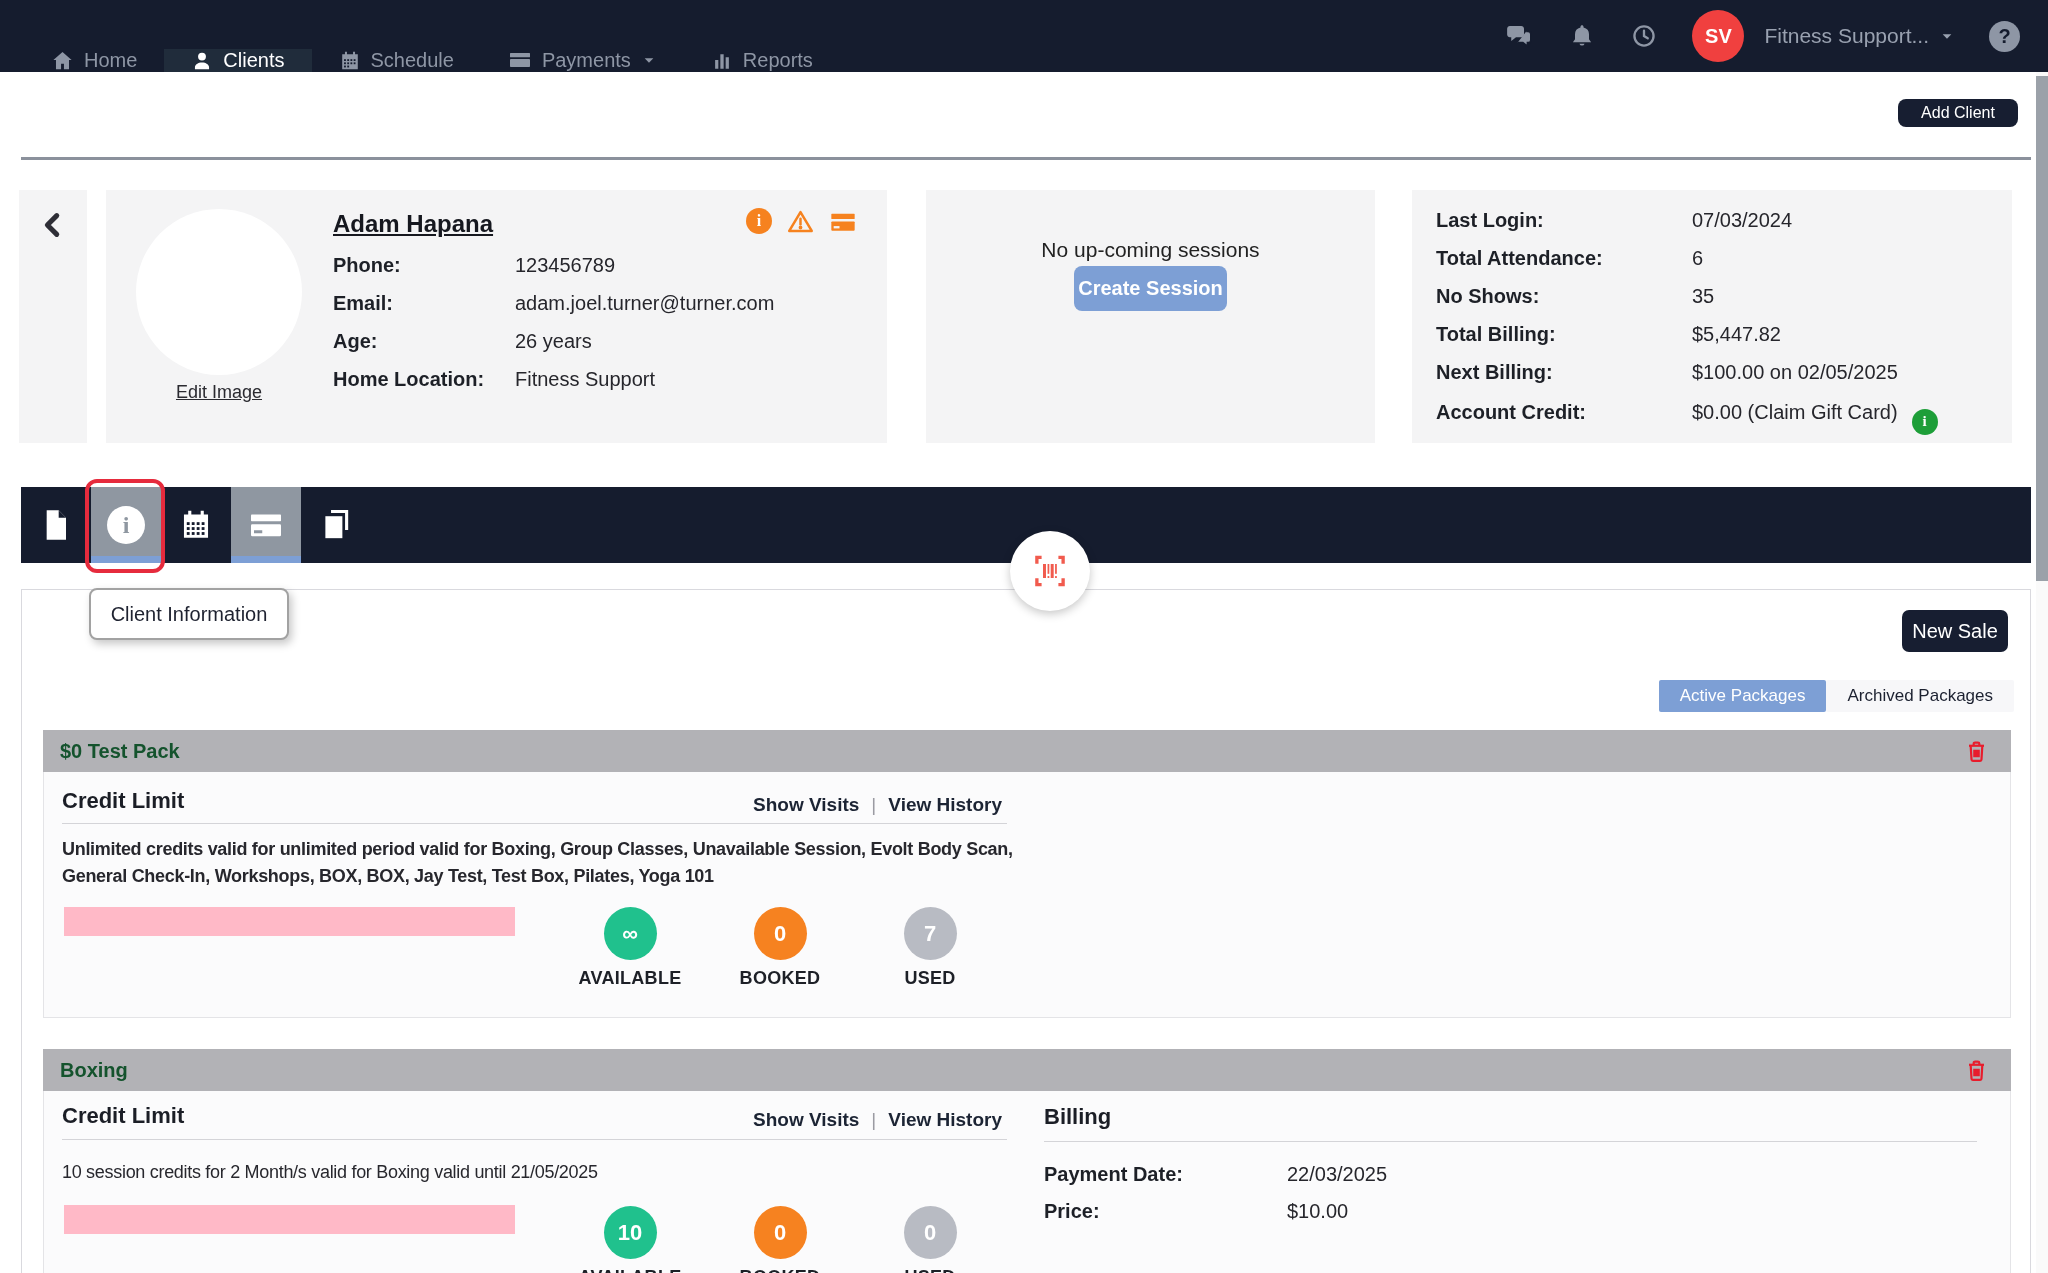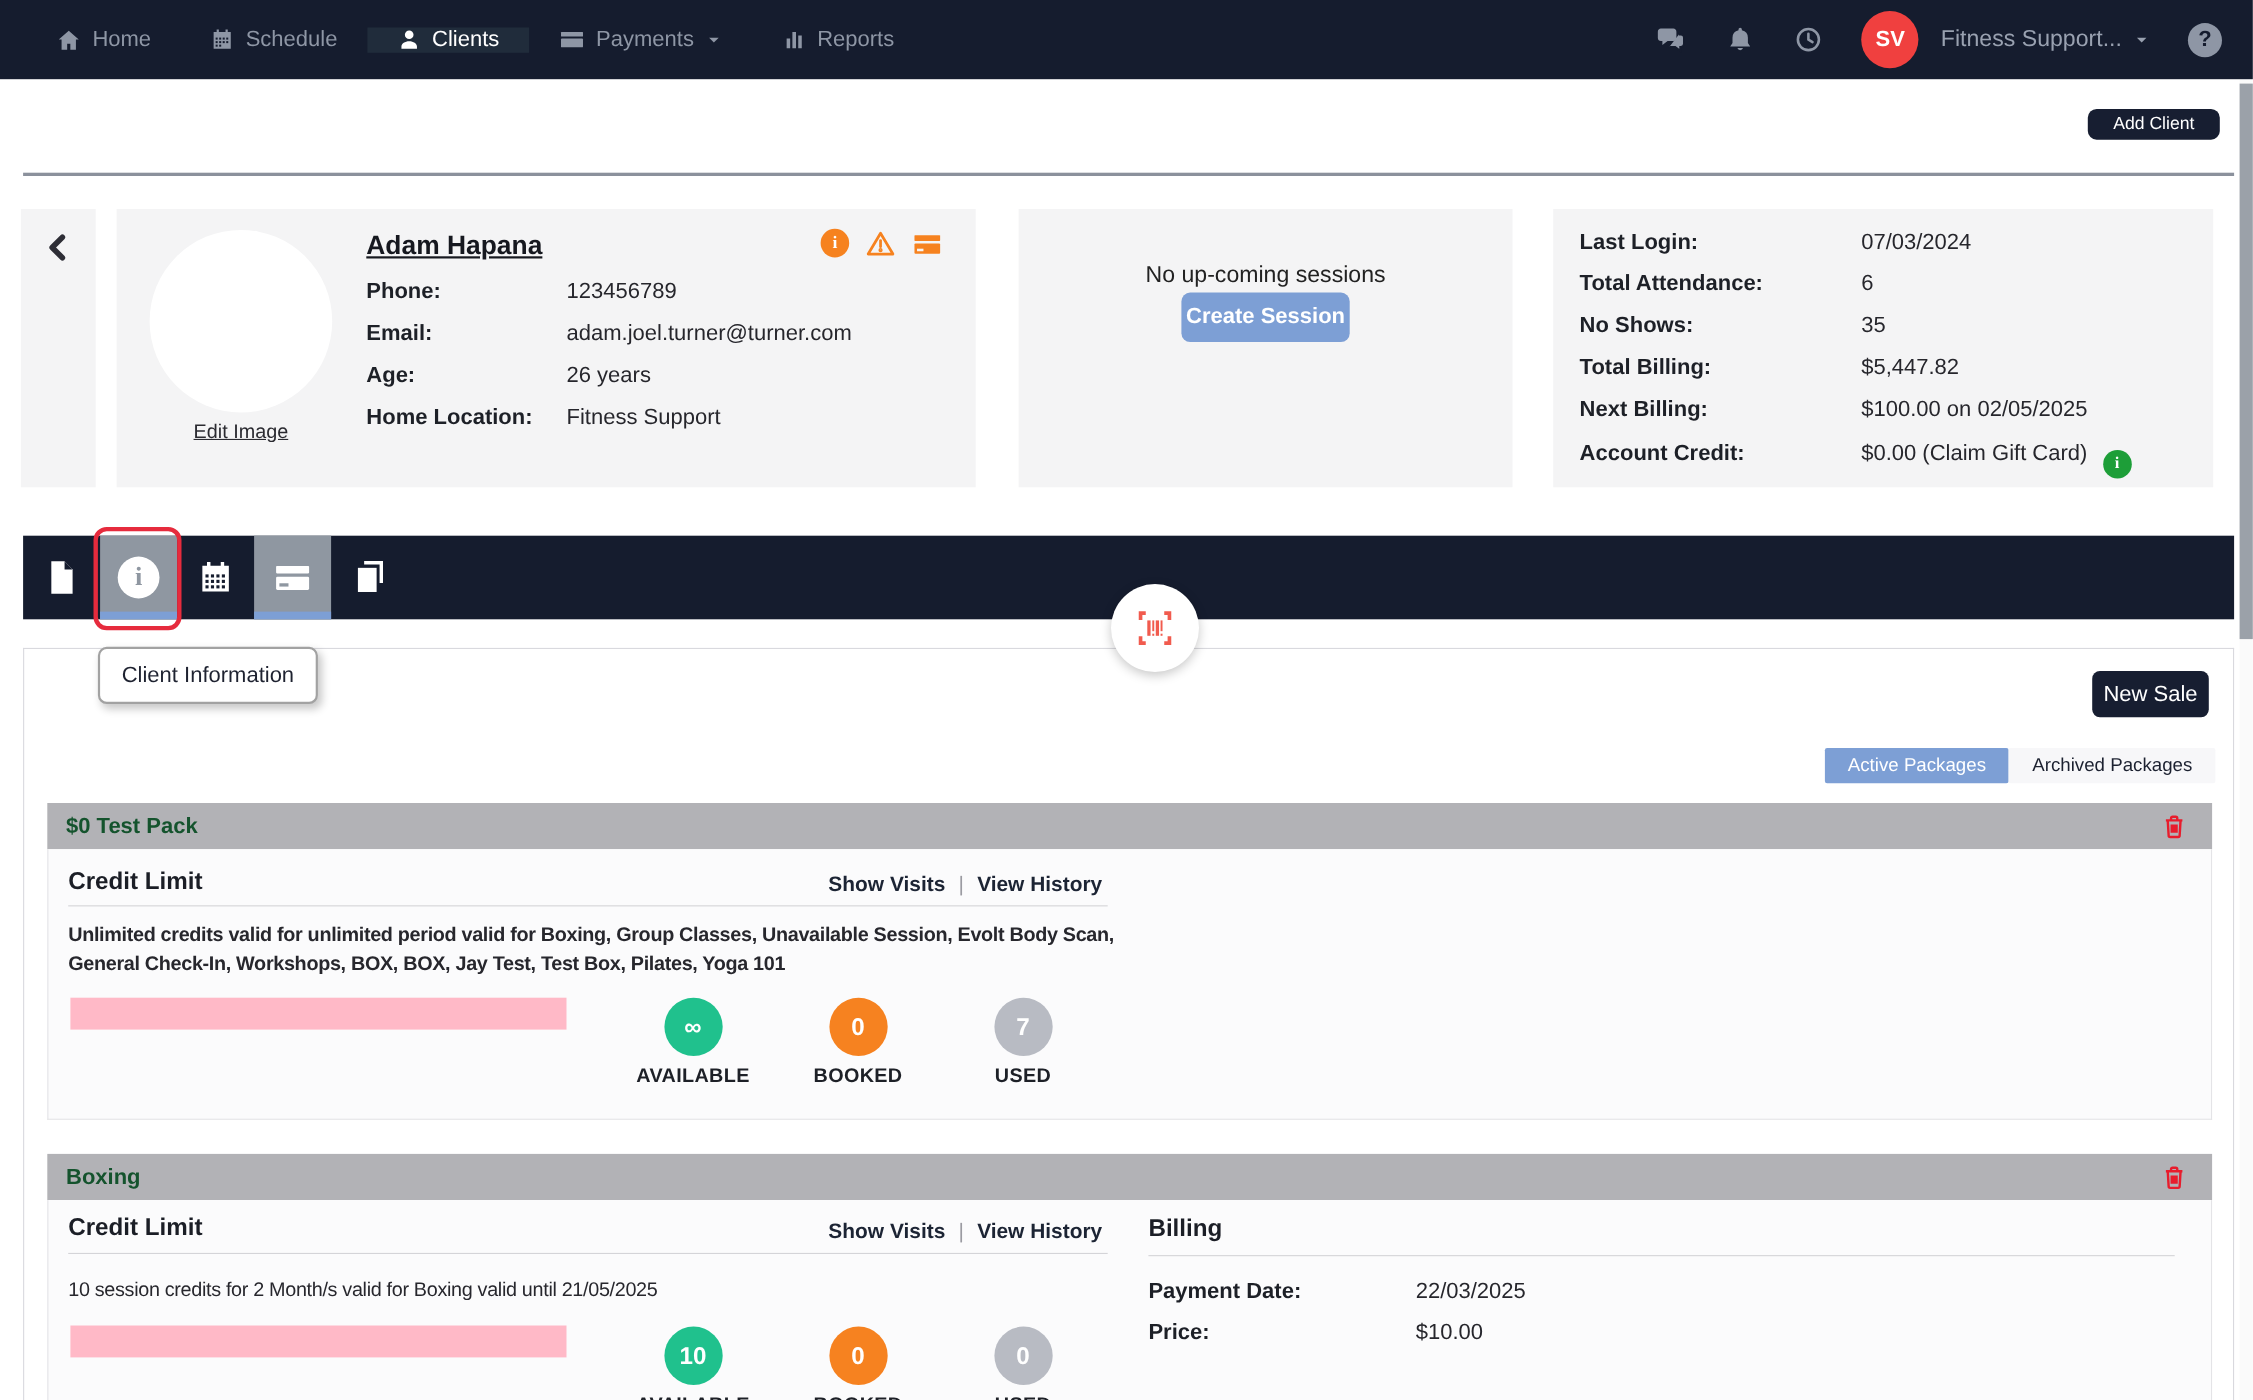--- a/index.html
+++ b/index.html
@@ -3,21 +3,21 @@
 <meta charset="utf-8">
 <style>
   * { margin:0; padding:0; box-sizing:border-box; }
   html,body { width:2048px; height:1273px; overflow:hidden; background:#fff;
     font-family:"Liberation Sans", sans-serif; color:#26262c; }
   svg { display:block; }
 
   
   .topnav { position:absolute; top:0; left:0; width:2048px; height:72px;
     background:#151c2e; display:flex; justify-content:space-between; z-index:3; }
-  .nav-left { display:flex; align-items:center; padding-left:24px; }
+  .nav-left { display:flex; align-items:flex-end; padding-left:24px; }
   .nav-item { display:flex; align-items:center; gap:10px; padding:0 27px;
     color:#8e96a5; font-size:20px; cursor:pointer; }
   .nav-item.active { background:#202c3b; color:#fff; }
   .nav-item svg { flex:none; }
   .nav-right { display:flex; align-items:center; gap:34px; padding-right:28px; color:#8e96a5; }
   .avatar { width:52px; height:52px; border-radius:50%; background:#f0403f; color:#fff;
     display:flex; align-items:center; justify-content:center; font-size:20px; font-weight:bold; }
   .acct { display:flex; align-items:center; gap:10px; color:#99a1b0; font-size:21px; margin-left:-14px;}
   .help-circ { width:31px; height:31px; border-radius:50%; background:#8e96a5; color:#151c2e;
     display:flex; align-items:center; justify-content:center; font-size:20px; font-weight:bold; }
@@ -129,47 +129,47 @@
 <header class="topnav">
   <nav class="nav-left">
     <a class="nav-item">
       <span>
           <svg width="23" height="23" viewBox="0 0 24 24" fill="currentColor">
             <path d="M12 3 2.5 11.5h2.7V21h5.3v-5.5h3V21h5.3v-9.5h2.7z"></path>
           </svg>
         </span>
       <span>Home</span>
     </a>
+    <a class="nav-item active">
+      <span>
+          <svg width="22" height="22" viewBox="0 0 24 24" fill="currentColor">
+            <path d="M12 11.5a4.3 4.3 0 1 0 0-8.6 4.3 4.3 0 0 0 0 8.6zm0 2.2c-4.2 0-7.7 2.3-7.7 5.2V21h15.4v-2.1c0-2.9-3.5-5.2-7.7-5.2z"></path>
+          </svg>
+        </span>
+      <span>Clients</span>
+    </a>
     <a class="nav-item">
       <span>
           <svg width="22" height="22" viewBox="0 0 24 24" fill="currentColor">
             <path d="M6.5 2h2.2v3.5H6.5zM15.3 2h2.2v3.5h-2.2zM3.5 4.5h17V21h-17z"></path>
             <g fill="#151c2e">
               <rect x="5.5" y="10" width="2" height="2"></rect>
               <rect x="9" y="10" width="2" height="2"></rect>
               <rect x="12.5" y="10" width="2" height="2"></rect>
               <rect x="16" y="10" width="2" height="2"></rect>
               <rect x="5.5" y="13.5" width="2" height="2"></rect>
               <rect x="9" y="13.5" width="2" height="2"></rect>
               <rect x="12.5" y="13.5" width="2" height="2"></rect>
               <rect x="16" y="13.5" width="2" height="2"></rect>
               <rect x="5.5" y="17" width="2" height="2"></rect>
               <rect x="9" y="17" width="2" height="2"></rect>
             </g>
           </svg>
         </span>
       <span>Schedule</span>
-    </a>
-    <a class="nav-item active">
-      <span>
-          <svg width="22" height="22" viewBox="0 0 24 24" fill="currentColor">
-            <path d="M12 11.5a4.3 4.3 0 1 0 0-8.6 4.3 4.3 0 0 0 0 8.6zm0 2.2c-4.2 0-7.7 2.3-7.7 5.2V21h15.4v-2.1c0-2.9-3.5-5.2-7.7-5.2z"></path>
-          </svg>
-        </span>
-      <span>Clients</span>
     </a>
     <a class="nav-item">
       <span>
           <svg width="24" height="24" viewBox="0 0 24 24" fill="currentColor">
             <rect x="2" y="5" width="20" height="4.2" rx="0.5"></rect>
             <rect x="2" y="11" width="20" height="8" rx="0.8"></rect>
           </svg>
         </span>
       <span>Payments</span>
       <span>

